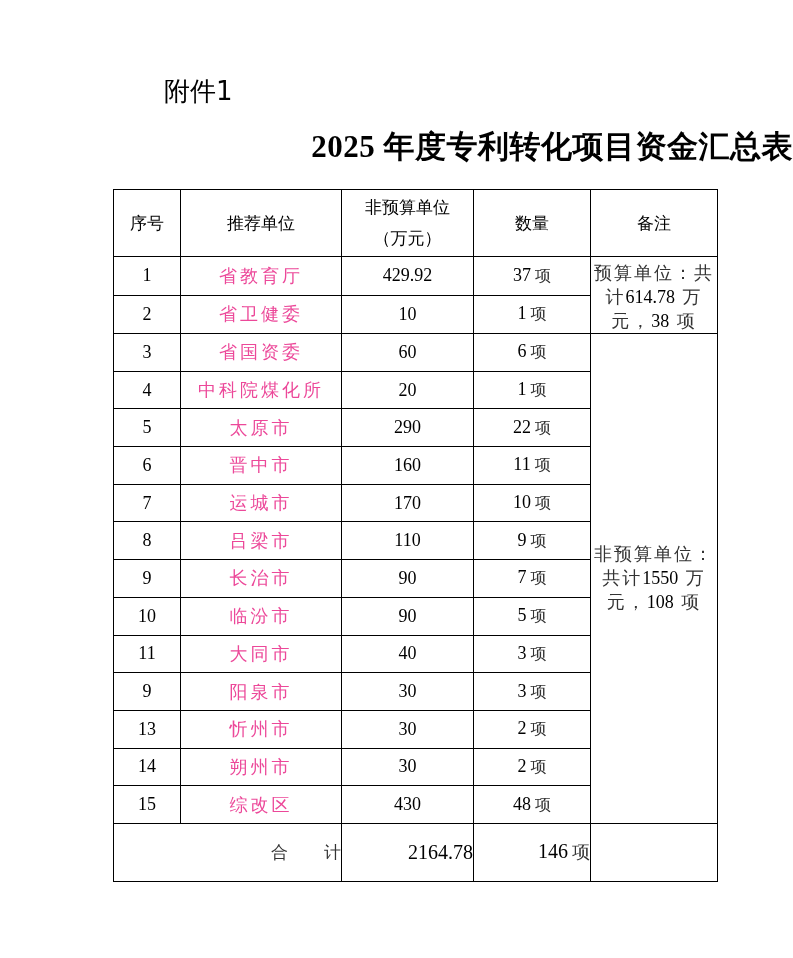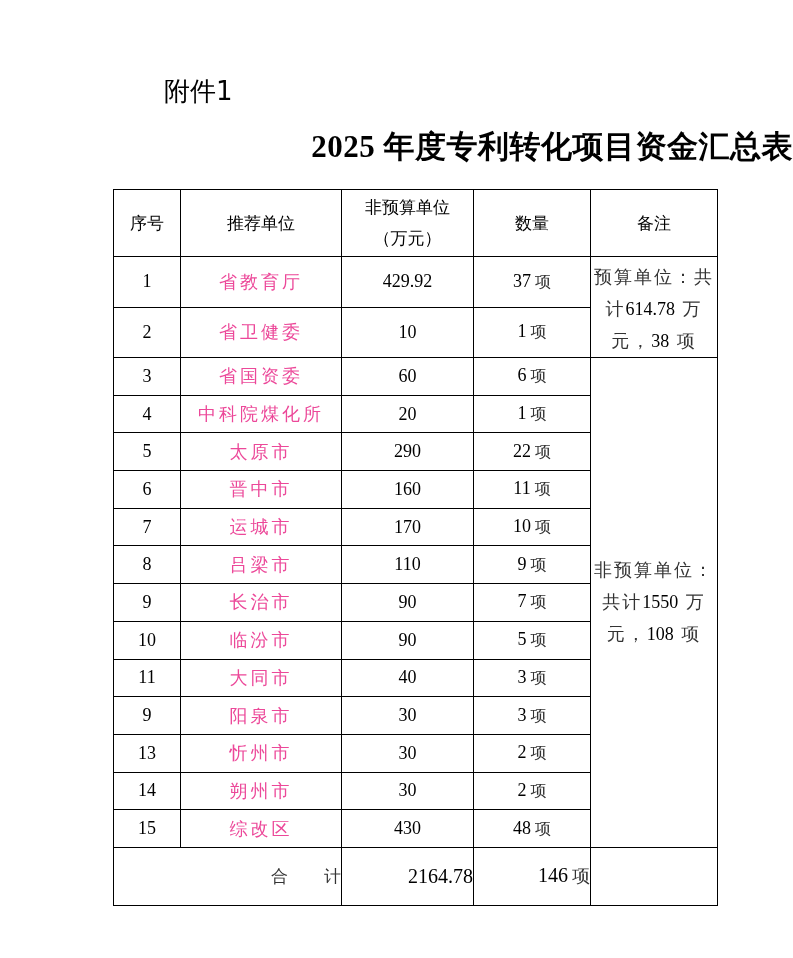--- a/index.html
+++ b/index.html
@@ -87,21 +87,21 @@
       font-family: "DejaVu Sans", sans-serif;
       font-size: 16px;
       color: #333;
       margin-left: 4px;
     }
     td.note {
       text-align: left;
       padding: 0 6px 0 10px;
       font-family: "DejaVu Sans", "Liberation Sans", sans-serif;
       font-size: 16px;
-      line-height: 32px;
+      line-height: 24px;
       letter-spacing: 2px;
       color: #333;
       word-break: break-all;
       margin-top: 44px;
     }
     td.note.top {
       vertical-align: top;
       padding-top: 4px;
     }
     td.note .num {

